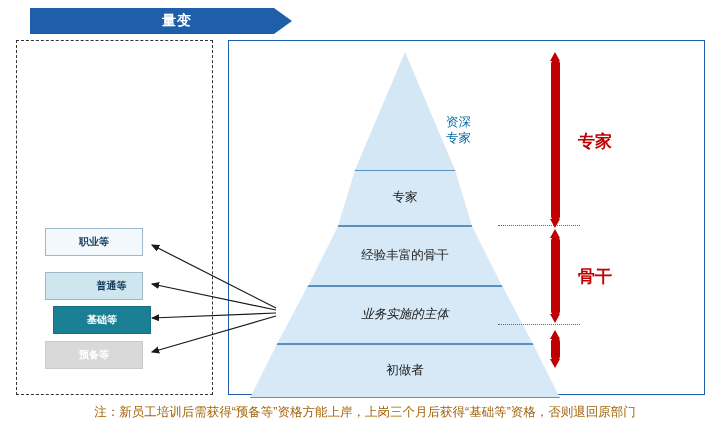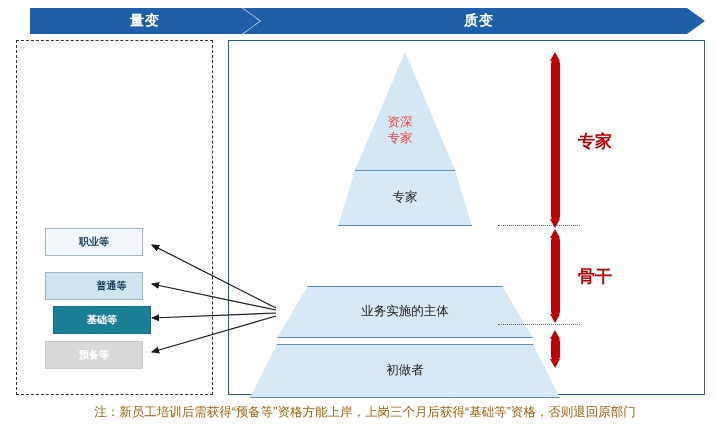--- a/index.html
+++ b/index.html
@@ -30,20 +30,21 @@
     font-weight: bold;
     display: flex;
     align-items: center;
     justify-content: center;
     letter-spacing: 1px;
   }
   #arrow-left {
     left: 30px;
     width: 230px;
     clip-path: polygon(0 0, calc(100% - 18px) 0, 100% 50%, calc(100% - 18px) 100%, 0 100%);
+    padding-left: 32px;
   }
   #arrow-right {
     left: 243px;
     width: 462px;
     clip-path: polygon(0 0, calc(100% - 18px) 0, 100% 50%, calc(100% - 18px) 100%, 0 100%, 18px 50%);
     padding-left: 10px;
     box-sizing: border-box;
   }
 
   
@@ -107,32 +108,32 @@
     align-items: center;
     justify-content: center;
     text-align: center;
     line-height: 1.25;
   }
   .tier-label { pointer-events: none; }
 
   #tier-0 { left: 105px; top: 0px;   width: 100px; height: 118px; clip-path: polygon(50% 0, 100% 100%, 0 100%); background: #d4e7f5; border: none; }
   #tier-1 { left: 88px;  top: 118px; width: 134px; height: 56px;  clip-path: polygon(12.7% 0, 87.3% 0, 100% 100%, 0 100%); }
   #tier-2 { left: 58px;  top: 174px; width: 194px; height: 60px;  clip-path: polygon(15.5% 0, 84.5% 0, 100% 100%, 0 100%); }
-  #tier-3 { left: 27px;  top: 234px; width: 256px; height: 52px;  clip-path: polygon(12% 0, 88% 0, 100% 100%, 0 100%); }
+  #tier-3 { left: 27px;  top: 234px; width: 256px; height: 58px;  clip-path: polygon(12% 0, 88% 0, 100% 100%, 0 100%); font-style: italic; }
   #tier-4 { left: 0px;   top: 292px; width: 310px; height: 54px;  clip-path: polygon(8.7% 0, 91.3% 0, 100% 100%, 0 100%); }
 
   .tier-0-text {
     position: absolute;
-    left: 100px;
+    left: 121px;
     top: 62px;
     width: 100px;
-    text-align: center;
+    text-align: right;
     font-size: 12.5px;
     line-height: 1.3;
-    color: #ef4444;
+    color: #0369a1;
   }
 
   
   .dotted-sep {
     position: absolute;
     border-top: 1px dotted #6b6b6b;
     height: 0;
   }
   #sep-1 { left: 498px; top: 225px; width: 82px; }
   #sep-2 { left: 498px; top: 324px; width: 82px; }
@@ -193,23 +194,20 @@
   }
 </style>
 </head>
 <body>
 
 <div id="canvas">
 
   <div class="arrow-band" id="arrow-left">
     <span>量变</span>
   </div>
-  <div class="arrow-band" id="arrow-right">
-    <span>质变</span>
-  </div>
 
   <div id="left-panel"></div>
 
   <div class="level-chip" id="chip-0">
     <span>职业等</span>
   </div>
   <div class="level-chip" id="chip-1">
     <span>普通等</span>
   </div>
   <div class="level-chip" id="chip-2">
@@ -222,20 +220,23 @@
   <div id="right-panel"></div>
 
   <div id="pyramid">
     <div class="tier" id="tier-0"></div>
     <div class="tier-0-text">
       <div>资深</div>
       <div>专家</div>
     </div>
     <div class="tier" id="tier-1">
       <span class="tier-label">专家</span>
+    </div>
+    <div class="tier" id="tier-2">
+      <span class="tier-label">经验丰富的骨干</span>
     </div>
     <div class="tier" id="tier-3">
       <span class="tier-label">业务实施的主体</span>
     </div>
     <div class="tier" id="tier-4">
       <span class="tier-label">初做者</span>
     </div>
   </div>
 
   <div class="dotted-sep" id="sep-1"></div>

